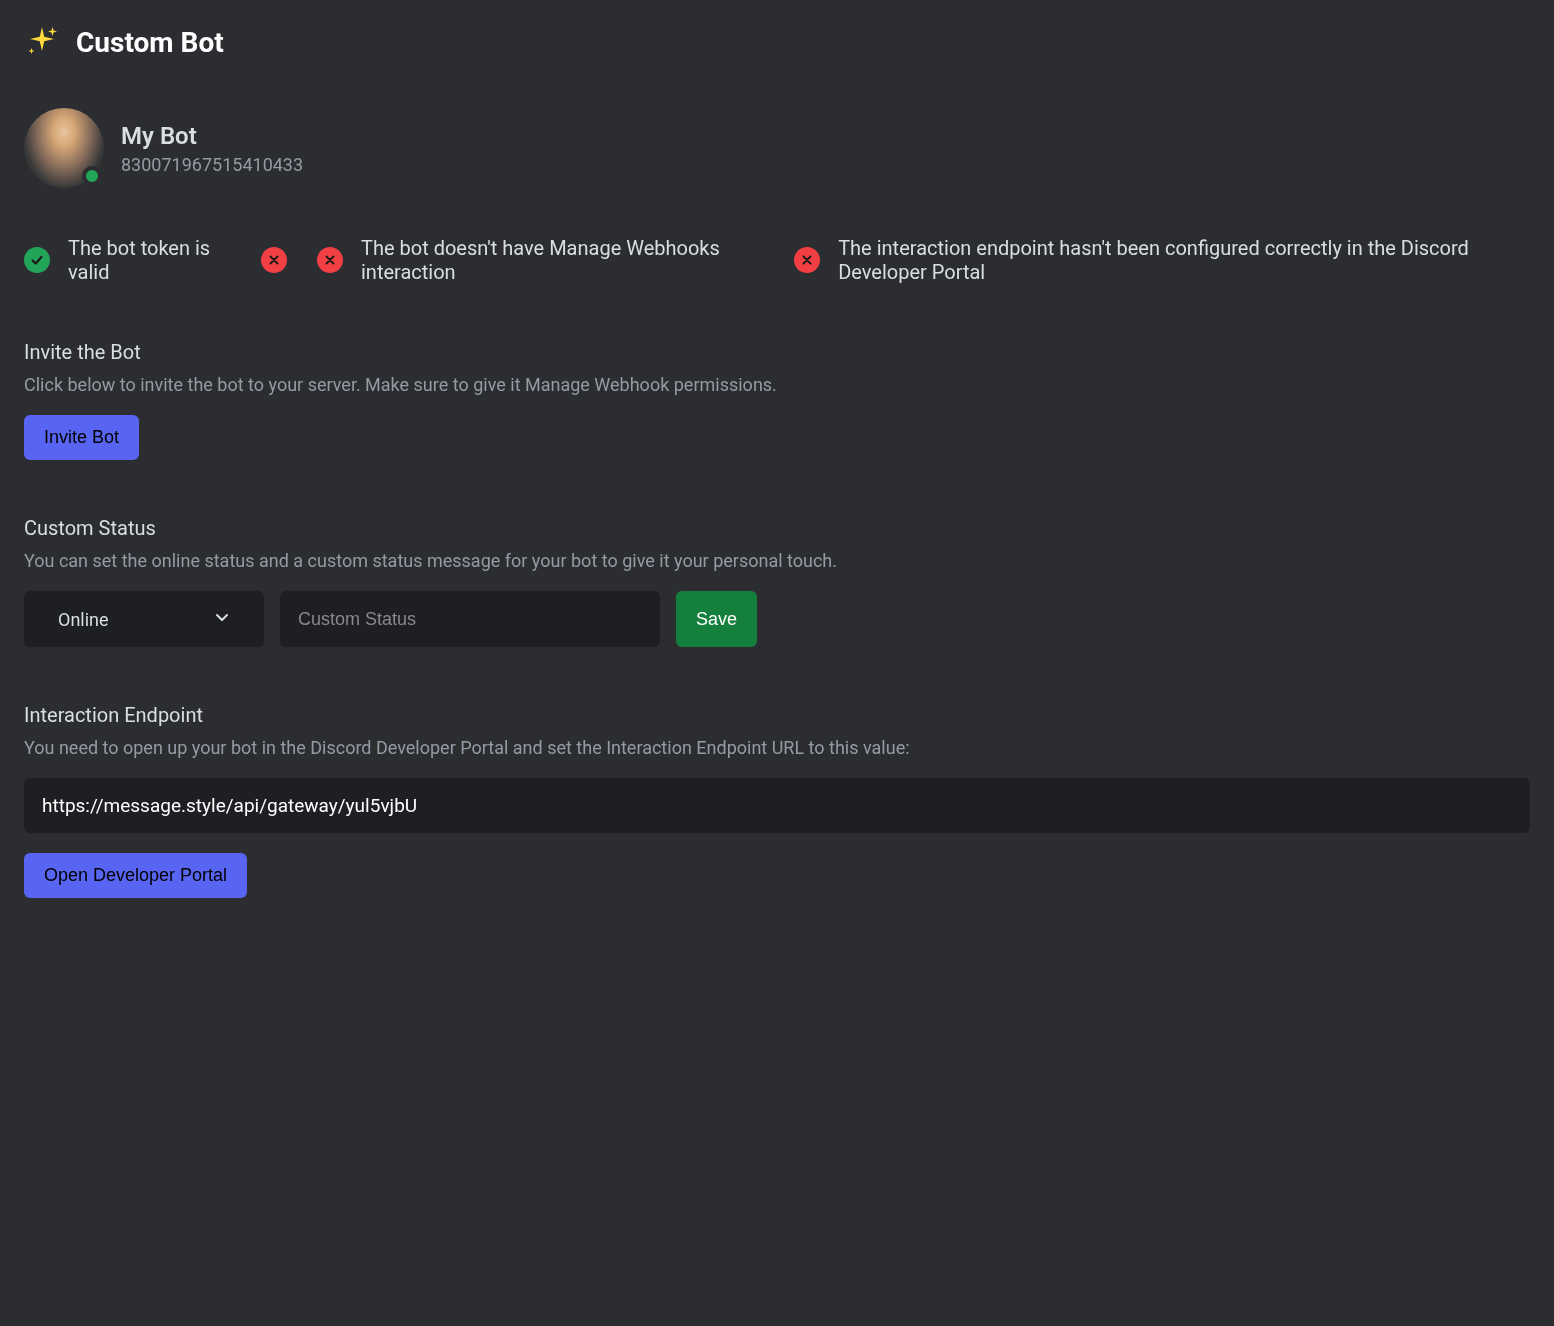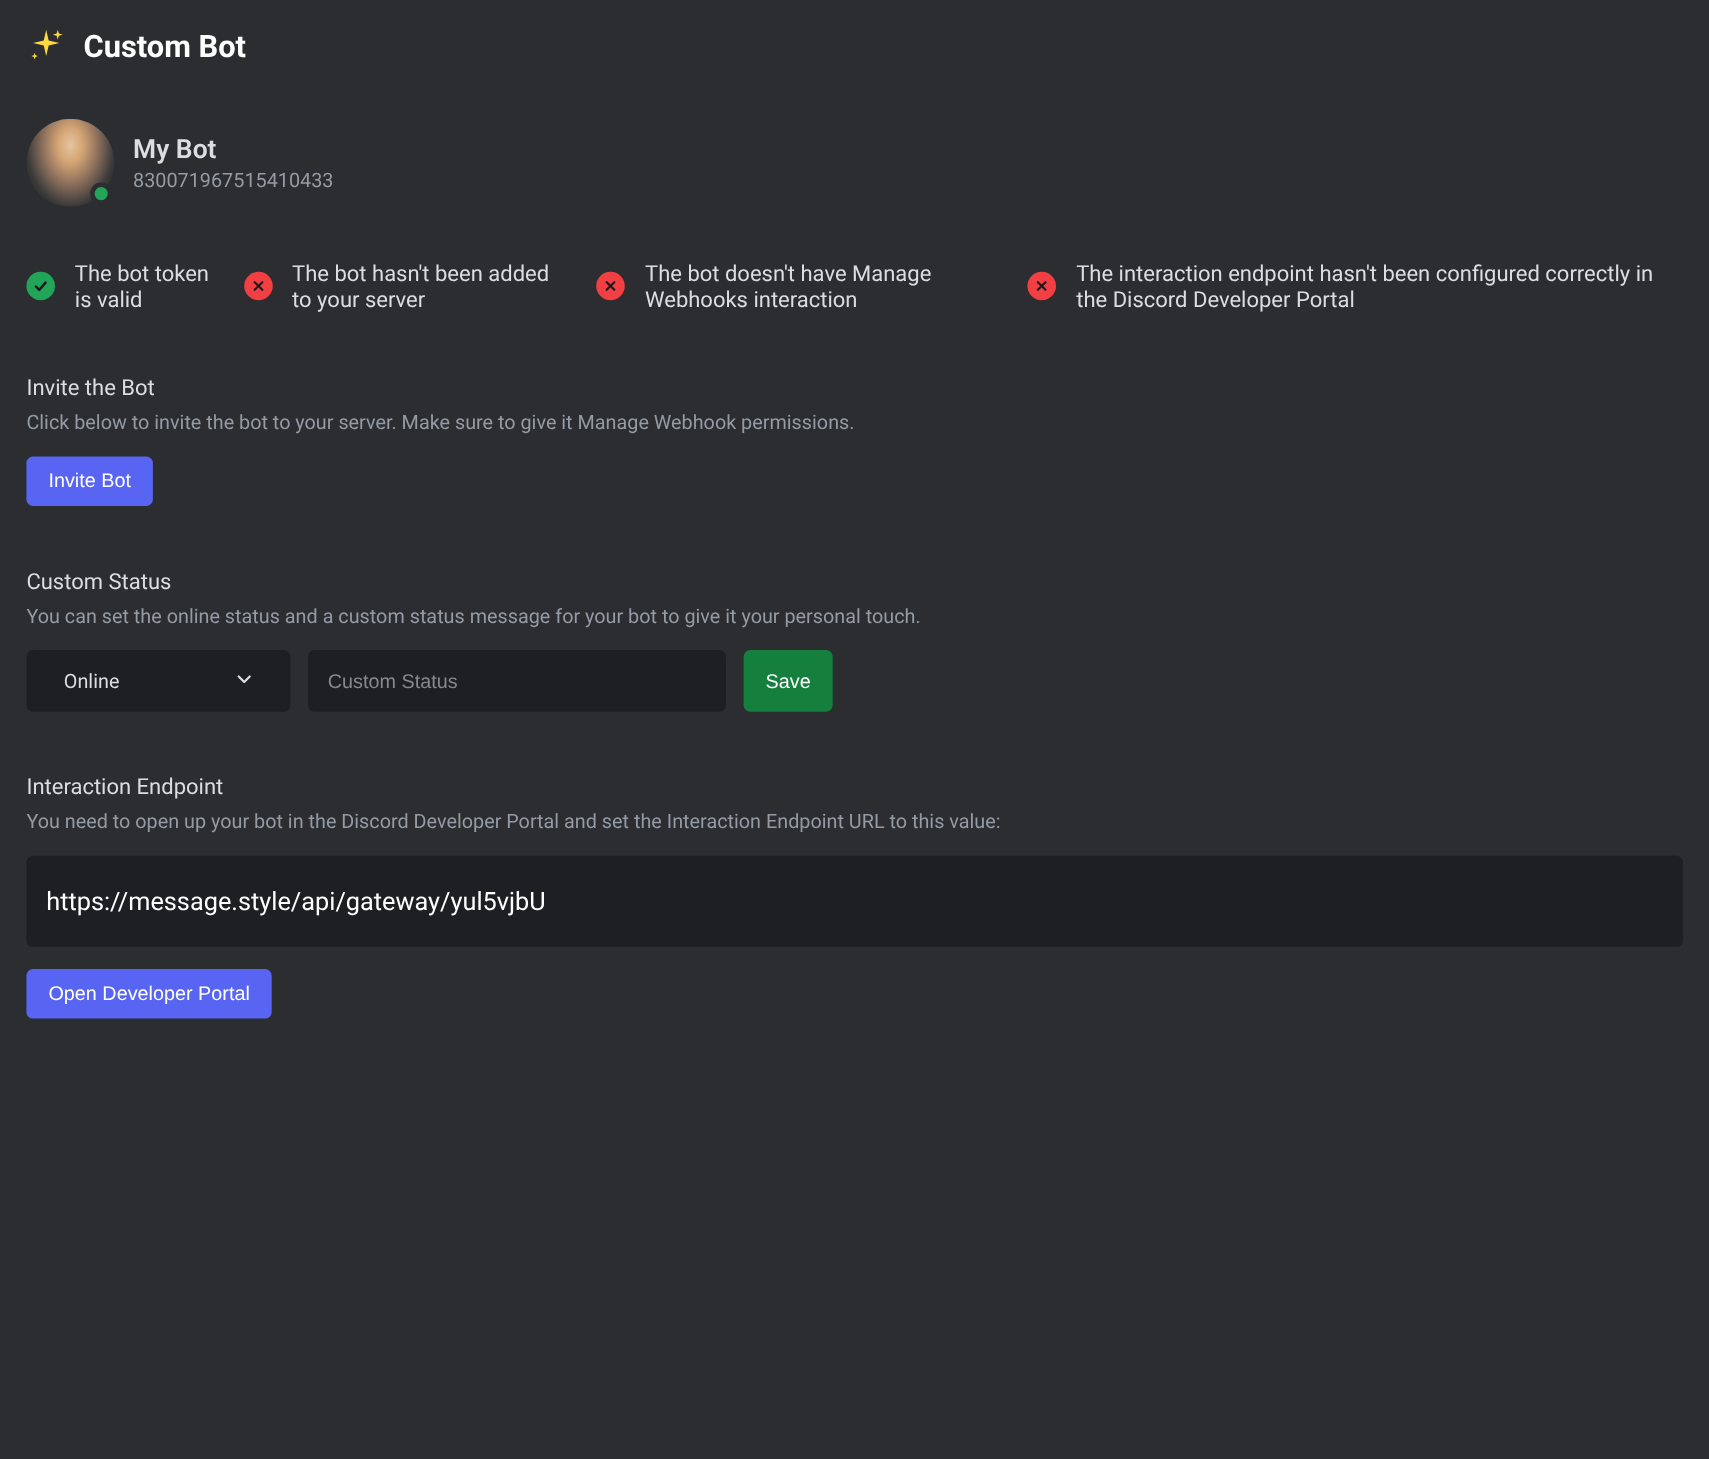--- a/index.html
+++ b/index.html
@@ -126,21 +126,21 @@
     .btn {
       display: inline-flex;
       align-items: center;
       justify-content: center;
       padding: 12px 20px;
       border-radius: 6px;
       font-size: 18px;
       font-weight: 500;
       border: none;
       cursor: pointer;
-      color: #ffffff;
+      color: #000000;
     }
     .btn-primary {
       background-color: #5865f2;
     }
     .btn-secondary {
       background-color: #15803d;
       color: #ffffff;
     }
     .form-row {
       display: flex;
@@ -176,23 +176,23 @@
       font-size: 18px;
       width: 380px;
       outline: none;
     }
     .text-input::placeholder {
       color: #87898c;
     }
     .endpoint-box {
       background-color: #1e1f22;
       border-radius: 6px;
-      padding: 28px 18px;
+      padding: 16px 18px;
       color: #ffffff;
-      font-size: 23px;
+      font-size: 19px;
       margin-bottom: 20px;
       width: 100%;
       max-width: 1510px;
     }
   </style>
 </head>
 <body>
 
 <div class="page-header">
   <span class="sparkle-icon">
@@ -226,21 +226,20 @@
         </svg>
     </span>
     <span class="status-text">The bot token is valid</span>
   </div>
   <div class="status-item">
     <span class="status-icon err">
       <svg viewBox="0 0 16 16">
           <path d="M4 4 L12 12 M12 4 L4 12" stroke="#1a1a1a" stroke-width="2.2" stroke-linecap="round"></path>
         </svg>
     </span>
-    <span class="status-text">The bot hasn't been added to your server</span>
   </div>
   <div class="status-item">
     <span class="status-icon err">
       <svg viewBox="0 0 16 16">
           <path d="M4 4 L12 12 M12 4 L4 12" stroke="#1a1a1a" stroke-width="2.2" stroke-linecap="round"></path>
         </svg>
     </span>
     <span class="status-text">The bot doesn't have Manage Webhooks interaction</span>
   </div>
   <div class="status-item">

